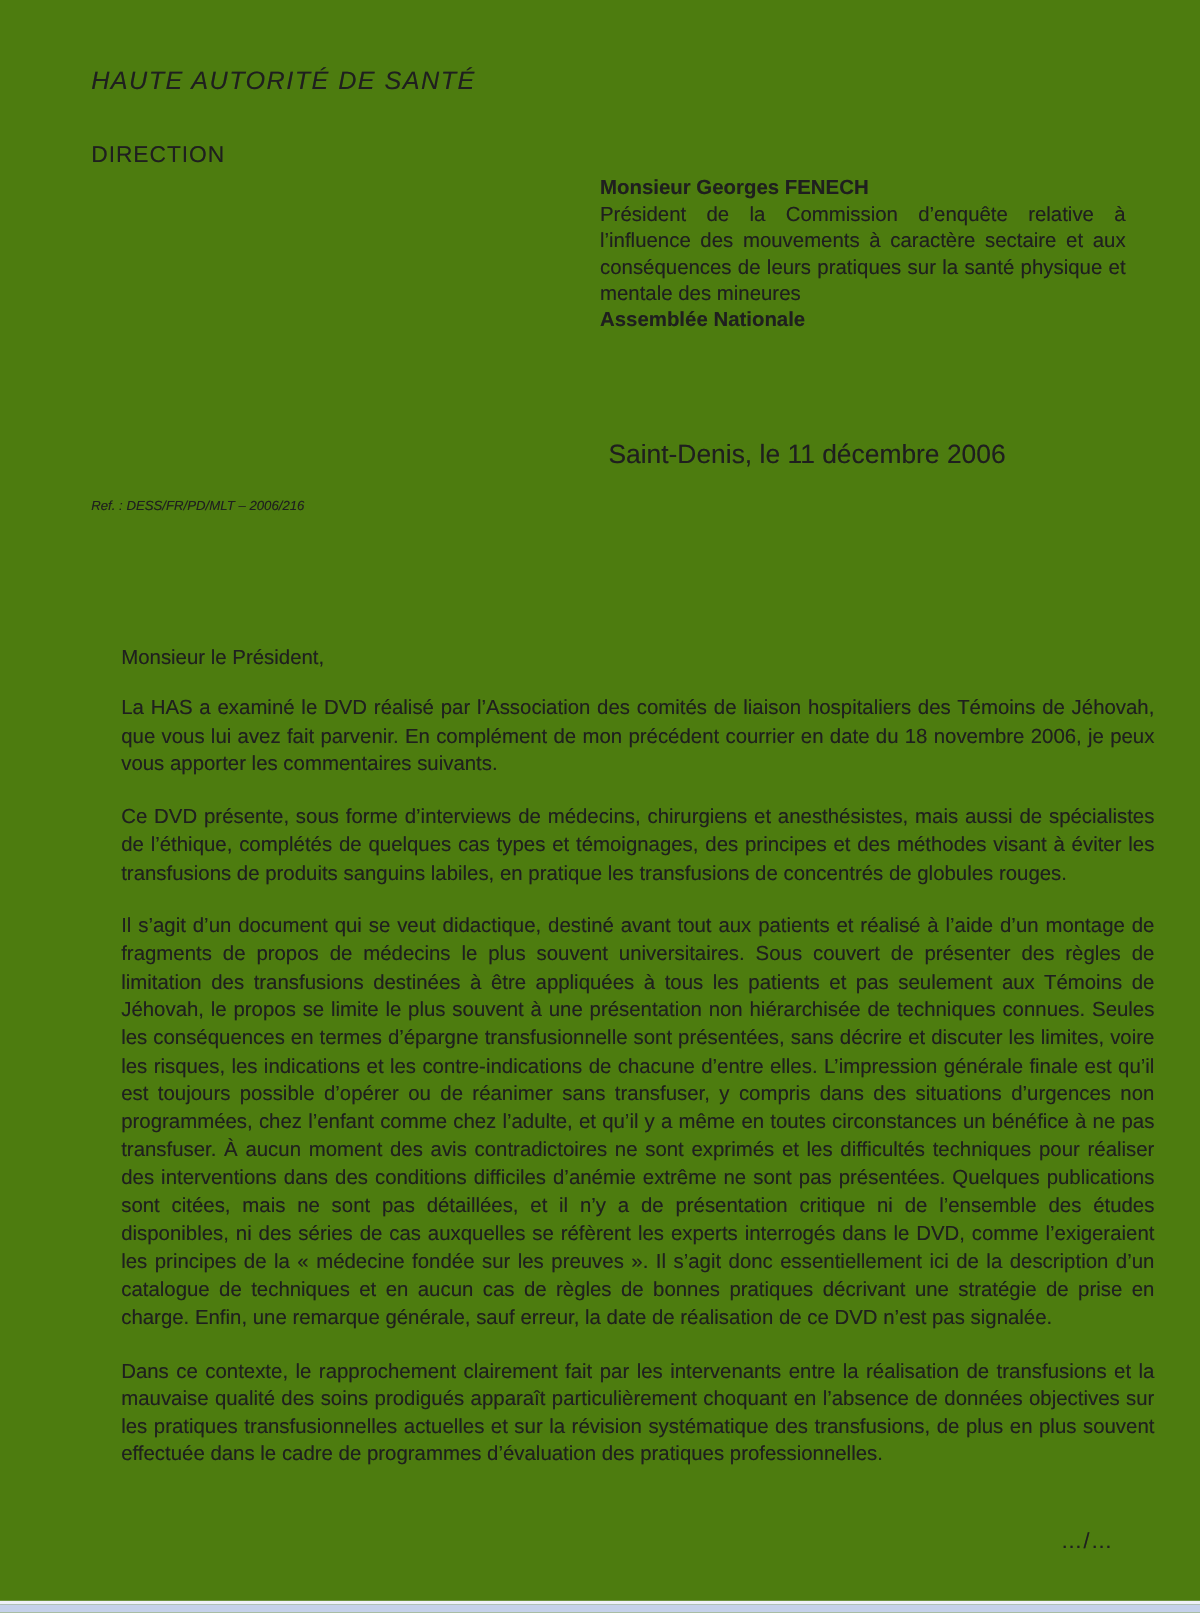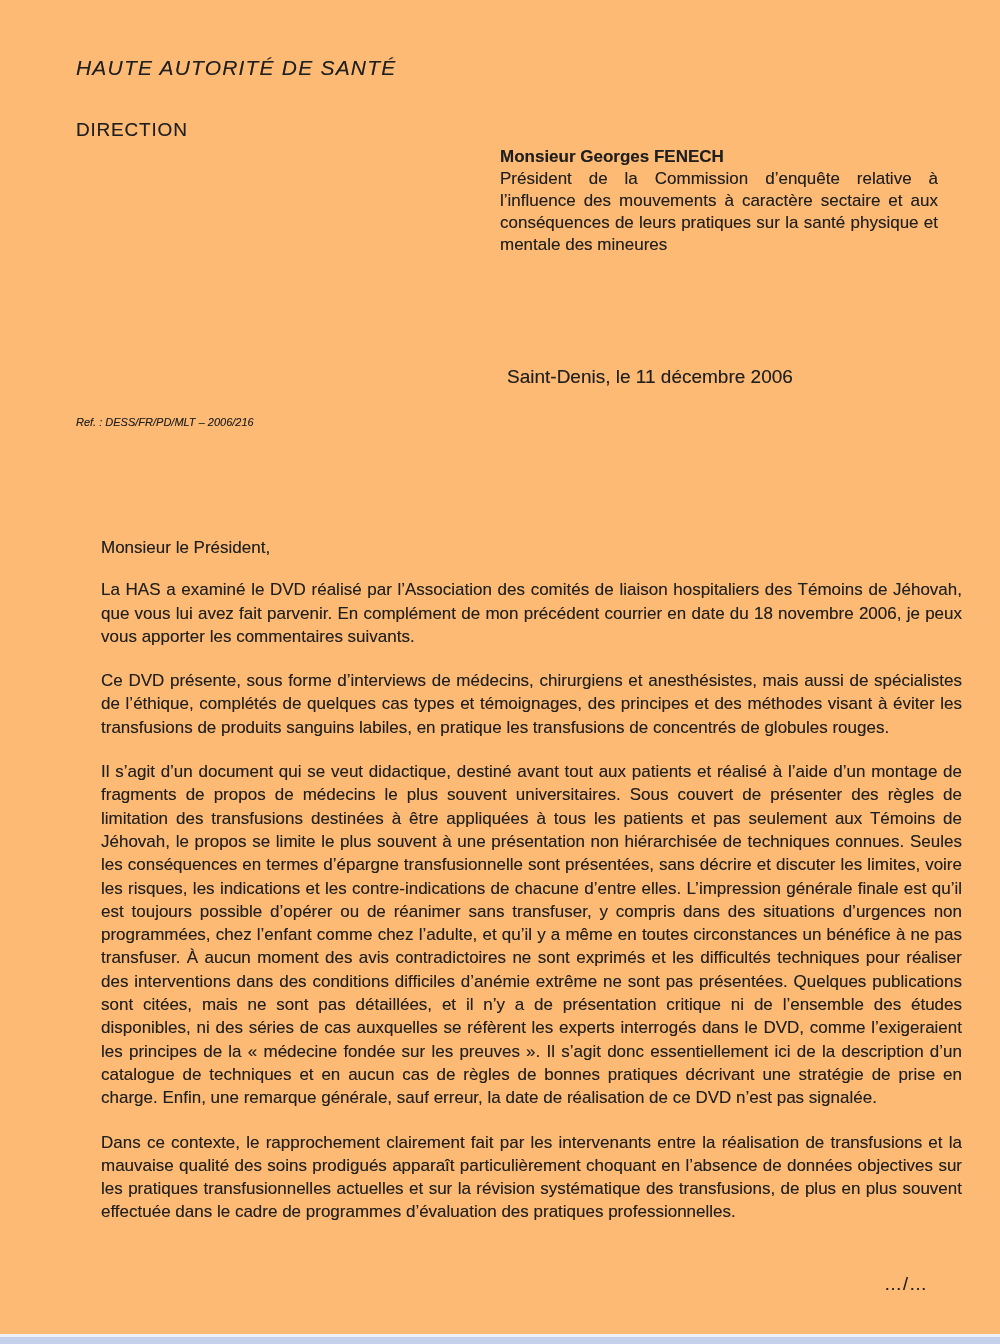--- a/index.html
+++ b/index.html
@@ -4,21 +4,21 @@
 <style>
   html, body {
     margin: 0;
     padding: 0;
     background: #ffffff;
   }
   .page {
     position: relative;
     width: 1000px;
     height: 1344px;
-    background: #fdba74;
+    background: #4d7c0f;
     overflow: hidden;
     font-family: "Liberation Sans", "DejaVu Sans", sans-serif;
     color: #1f1f1f;
     text-shadow: 0 0 0.4px rgba(30,30,30,0.45);
   }
   .letterhead {
     position: absolute;
     left: 76px;
     top: 56px;
     font-size: 21px;
@@ -43,21 +43,21 @@
     width: 438px;
     font-size: 17px;
     line-height: 22px;
     text-align: justify;
   }
   .recipient .bold { font-weight: bold; }
   .dateline {
     position: absolute;
     left: 507px;
     top: 366px;
-    font-size: 19px;
+    font-size: 22px;
     white-space: nowrap;
   }
   .reference {
     position: absolute;
     left: 76px;
     top: 416px;
     font-size: 11px;
     font-style: italic;
     white-space: nowrap;
   }
@@ -102,20 +102,21 @@
 
 <div class="page">
 
   <div class="letterhead">HAUTE AUTORITÉ DE SANTÉ</div>
 
   <div class="direction">DIRECTION</div>
 
   <div class="recipient">
     <div class="bold">Monsieur Georges FENECH</div>
     <div>Président de la Commission d’enquête relative à l’influence des mouvements à caractère sectaire et aux conséquences de leurs pratiques sur la santé physique et mentale des mineures</div>
+    <div class="bold">Assemblée Nationale</div>
   </div>
 
   <div class="dateline">Saint-Denis, le 11 décembre 2006</div>
 
   <div class="reference">Ref. : DESS/FR/PD/MLT – 2006/216</div>
 
   <div class="letter-body">
     <p class="salutation">Monsieur le Président,</p>
     <p>La HAS a examiné le DVD réalisé par l’Association des comités de liaison hospitaliers des Témoins de Jéhovah, que vous lui avez fait parvenir. En complément de mon précédent courrier en date du 18 novembre 2006, je peux vous apporter les commentaires suivants.</p>
     <p>Ce DVD présente, sous forme d’interviews de médecins, chirurgiens et anesthésistes, mais aussi de spécialistes de l’éthique, complétés de quelques cas types et témoignages, des principes et des méthodes visant à éviter les transfusions de produits sanguins labiles, en pratique les transfusions de concentrés de globules rouges.</p>

